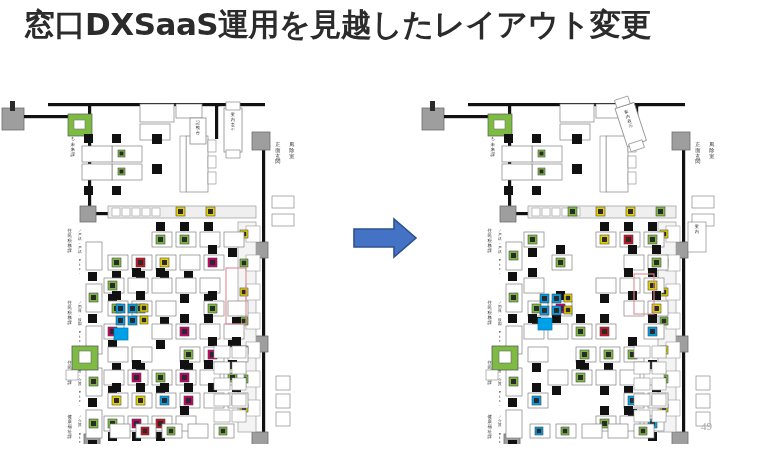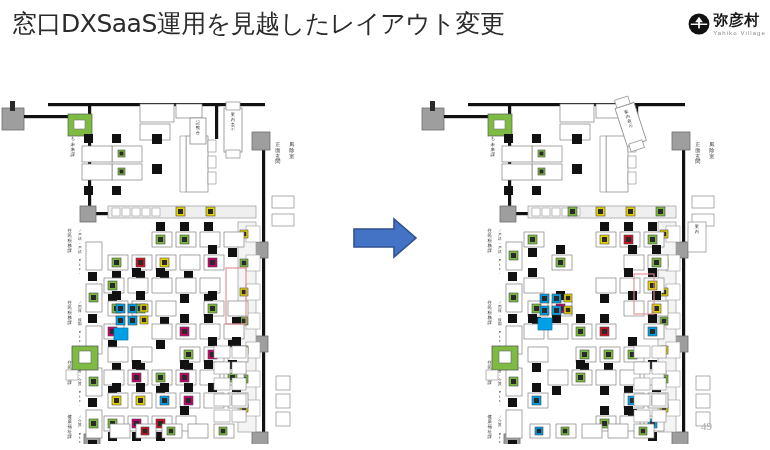--- a/index.html
+++ b/index.html
@@ -6,24 +6,24 @@
   body{
     width:770px;height:450px;overflow:hidden;background:#ffffff;
     font-family:"Liberation Sans","DejaVu Sans",sans-serif;
     position:relative;
   }
   .slide{position:absolute;left:0;top:0;width:770px;height:450px;background:#fff;}
 
   
   .header{position:absolute;left:0;top:0;width:770px;height:48px;}
   .slide-title{
-    position:absolute;left:12px;top:4px;
-    font-size:25px;line-height:40px;color:#2b2b2b;
+    position:absolute;left:24px;top:4px;
+    font-size:31px;line-height:40px;color:#2b2b2b;
     font-family:"DejaVu Sans","Liberation Sans",sans-serif;
-    font-weight:400;letter-spacing:-0.5px;white-space:nowrap;
+    font-weight:700;letter-spacing:-0.5px;white-space:nowrap;
   }
   .logo{position:absolute;right:4px;top:8px;height:32px;display:flex;align-items:center;gap:3px;}
   .logo-mark{width:22px;height:22px;flex:0 0 22px;}
   .logo-text{display:flex;flex-direction:column;line-height:1;}
   .logo-jp{font-size:15px;font-weight:700;color:#1a1a1a;letter-spacing:0.5px;
     font-family:"DejaVu Sans","Liberation Sans",sans-serif;}
   .logo-en{font-size:6px;color:#8a8a8a;letter-spacing:1.1px;margin-top:2px;
     font-family:"Liberation Sans",sans-serif;}
 
   
@@ -43,32 +43,20 @@
   }
 </style>
 </head>
 <body>
 
 <div class="slide">
 
   <div class="header">
     <div class="slide-title">窓口DXSaaS運用を見越したレイアウト変更</div>
 
-    <div class="logo">
-      <svg class="logo-mark" viewBox="0 0 40 40">
-        <circle cx="20" cy="20" r="19" fill="#111"></circle>
-        <path d="M20 7 L27 17 L13 17 Z" fill="#fff"></path>
-        <rect x="18.4" y="16" width="3.2" height="12" fill="#fff"></rect>
-        <rect x="5" y="19.2" width="30" height="2.6" fill="#fff"></rect>
-      </svg>
-      <div class="logo-text">
-        <span class="logo-jp">弥彦村</span>
-        <span class="logo-en">Yahiko Village</span>
-      </div>
-    </div>
   </div>
 
   <div class="plan left">
     <svg width="340" height="398" viewBox="0 0 340 398">
       <g id="before-plan">
           <rect x="48" y="57" width="172" height="3.2" fill="#111111" stroke="none" stroke-width="0"></rect>
           <rect x="88" y="57" width="3.2" height="112" fill="#111111" stroke="none" stroke-width="0"></rect>
           <rect x="88" y="166" width="48" height="3.2" fill="#111111" stroke="none" stroke-width="0"></rect>
           <rect x="262" y="92" width="3.2" height="306" fill="#111111" stroke="none" stroke-width="0"></rect>
           <rect x="215" y="57" width="50" height="3.2" fill="#111111" stroke="none" stroke-width="0"></rect>

